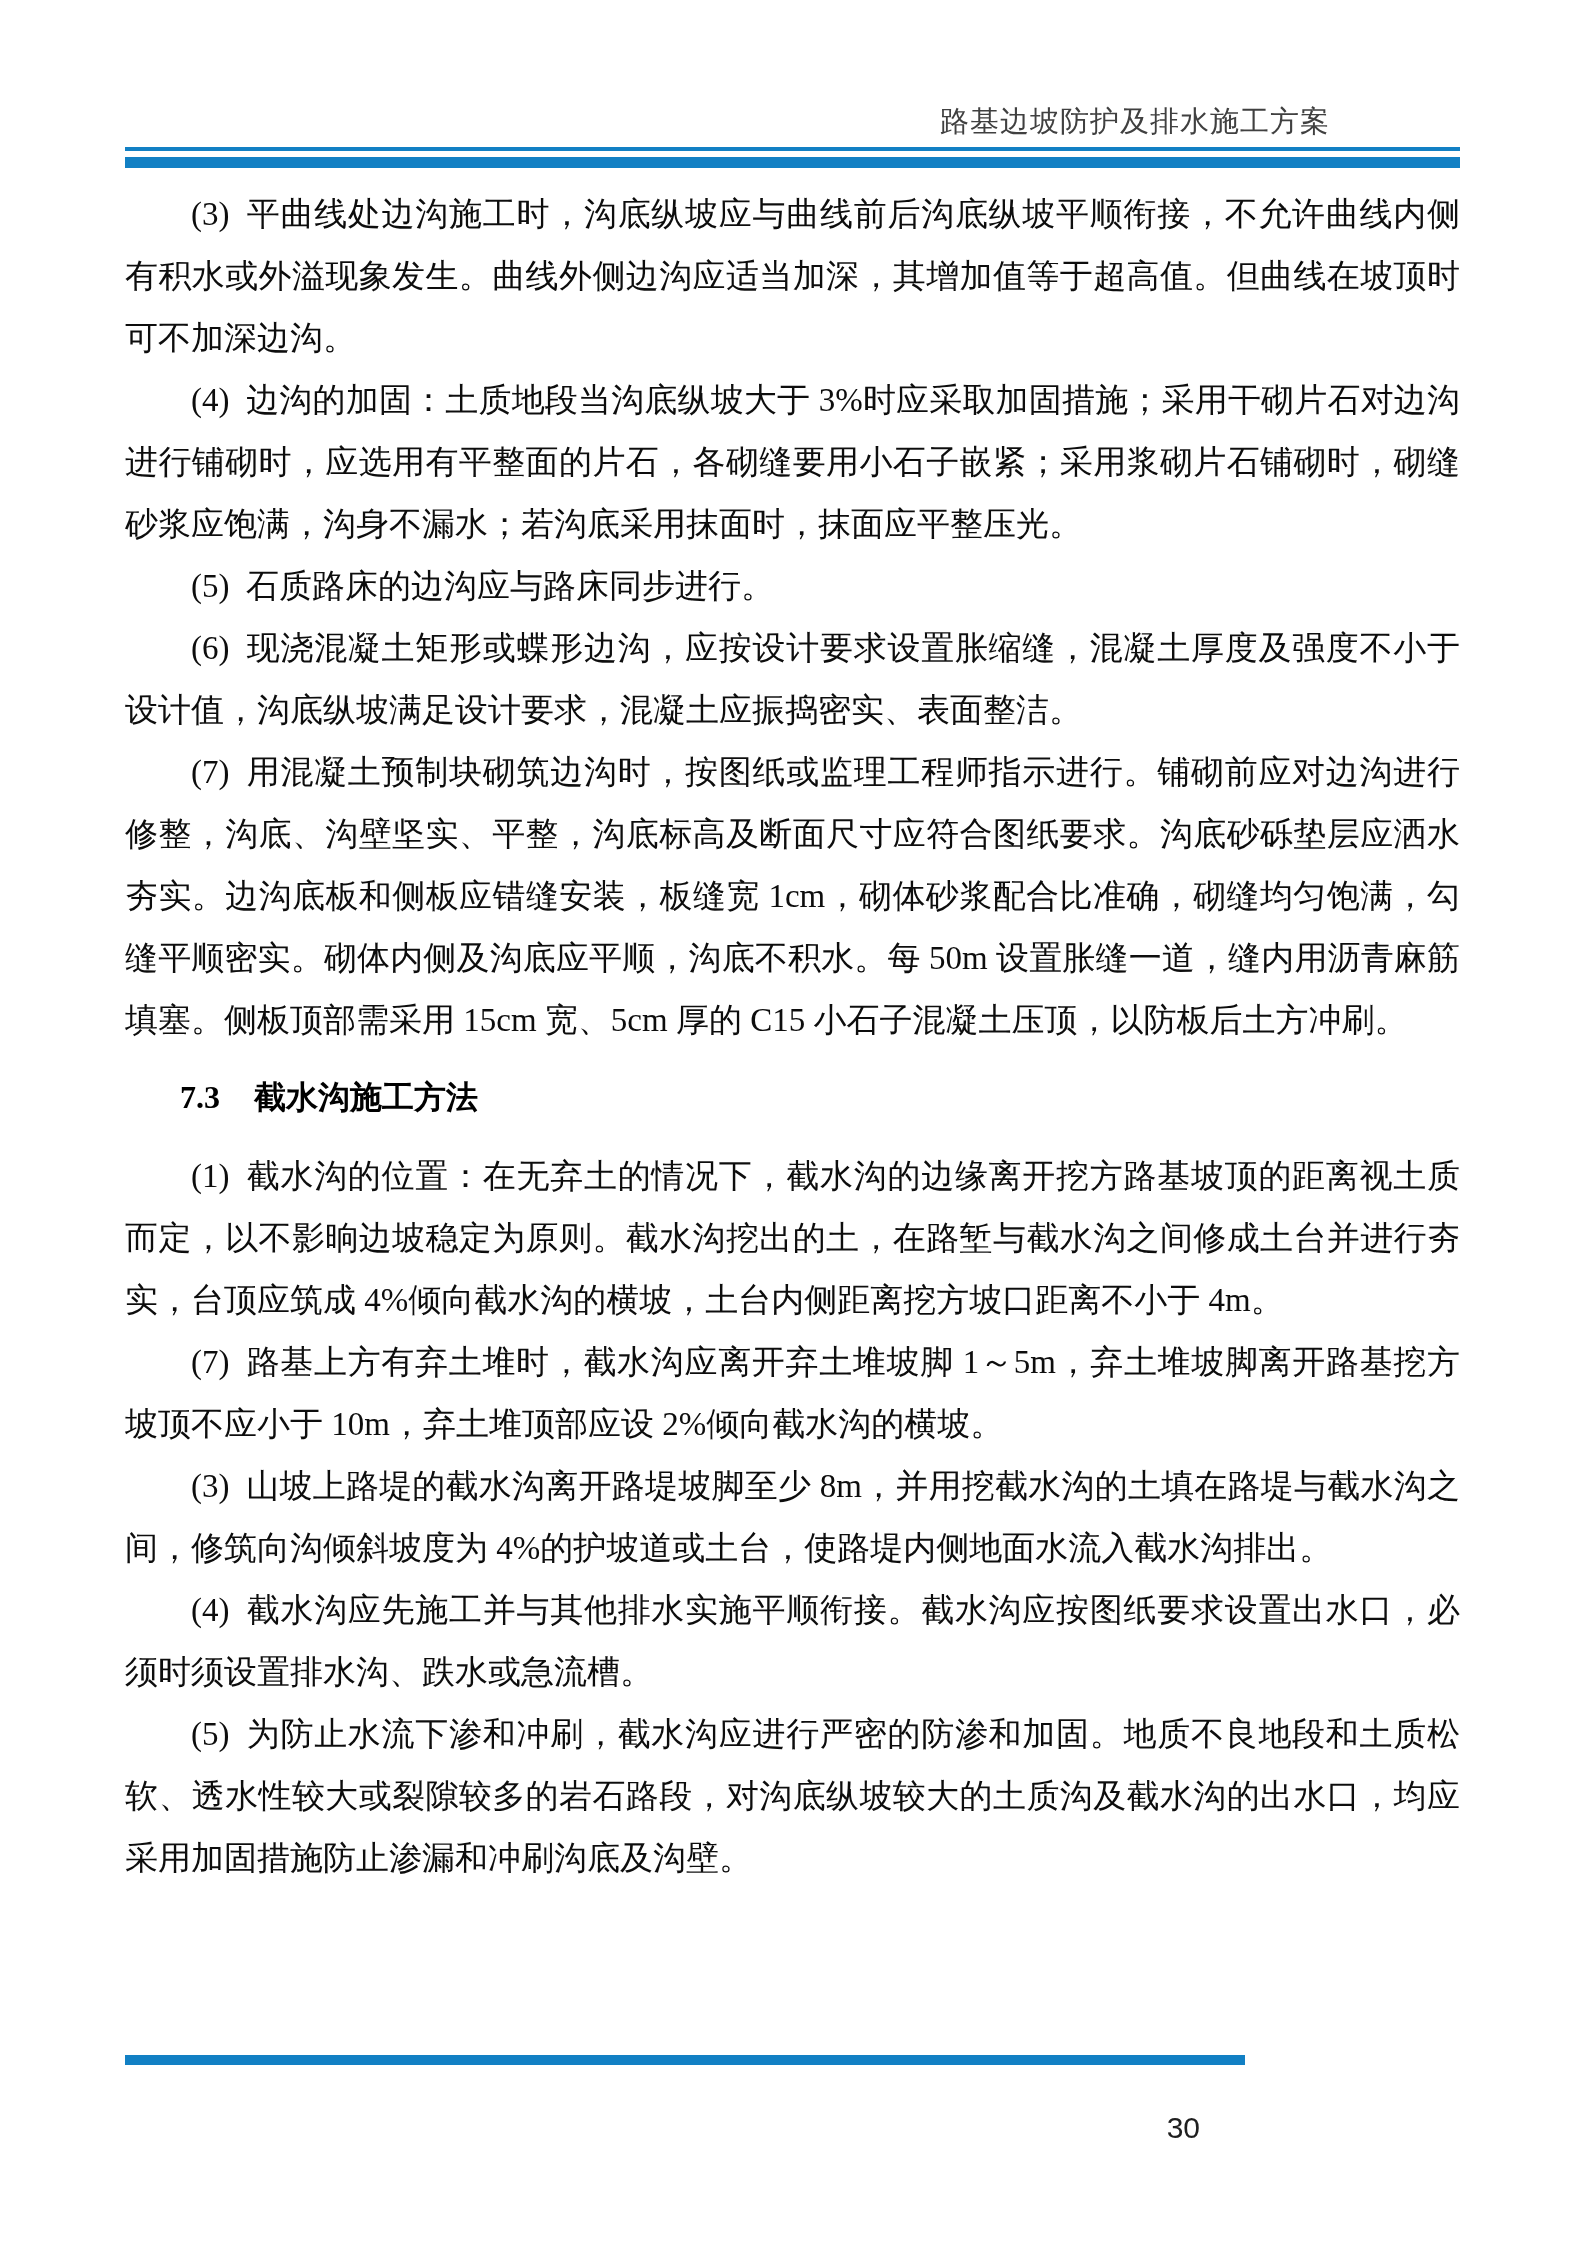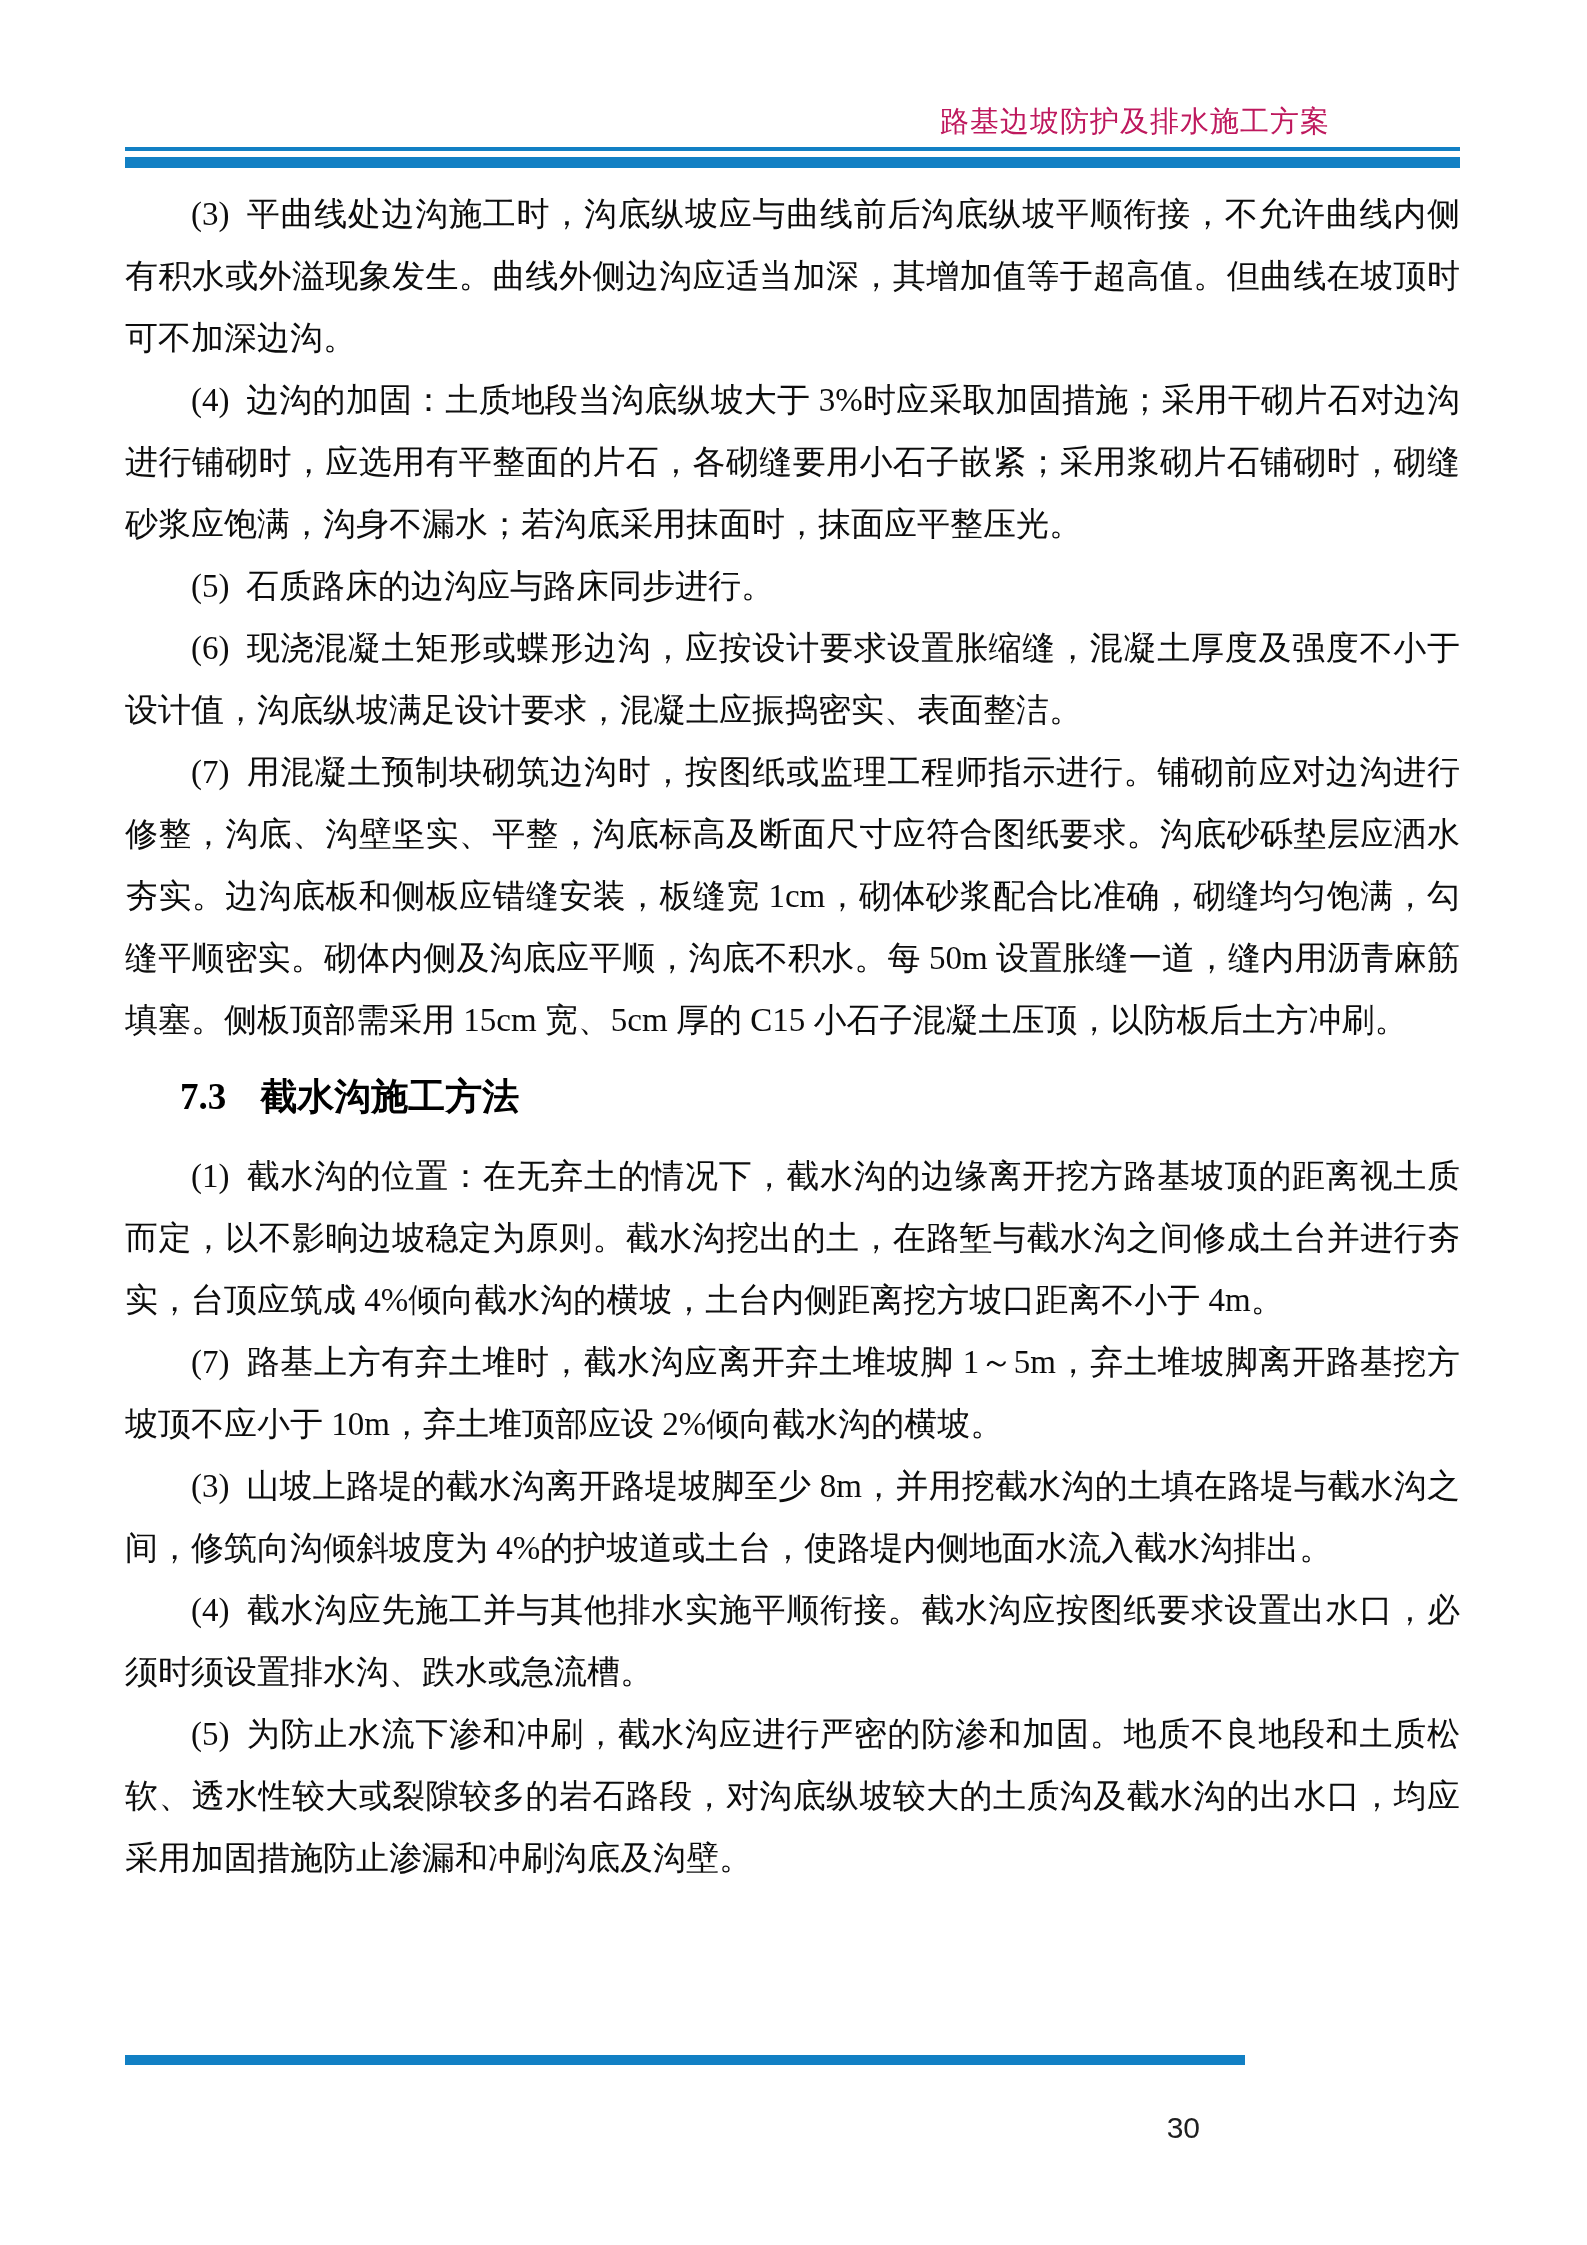--- a/index.html
+++ b/index.html
@@ -18,21 +18,21 @@
   }
   
   .header-title {
     position: absolute;
     top: 102px;
     left: 125px;
     width: 1205px;
     text-align: right;
     font-size: 29px;
     line-height: 38px;
-    color: #be185d;
+    color: #404040;
     letter-spacing: 1px;
   }
   .header-rule-thin {
     position: absolute;
     top: 147px;
     left: 125px;
     width: 1335px;
     height: 4px;
     background: #1280c4;
   }
@@ -57,21 +57,21 @@
     color: #0d0d0d;
   }
   .content p {
     margin: 0;
     padding: 0;
     text-indent: 2em;
   }
   .section-heading {
     margin: 18px 0 20px 0;
     padding-left: 55px;
-    font-size: 37px;
+    font-size: 32px;
     line-height: 56px;
     font-weight: bold;
     text-align: left;
     text-indent: 0;
     color: #000000;
   }
   .h-gap {
     display: inline-block;
     width: 34px;
   }

